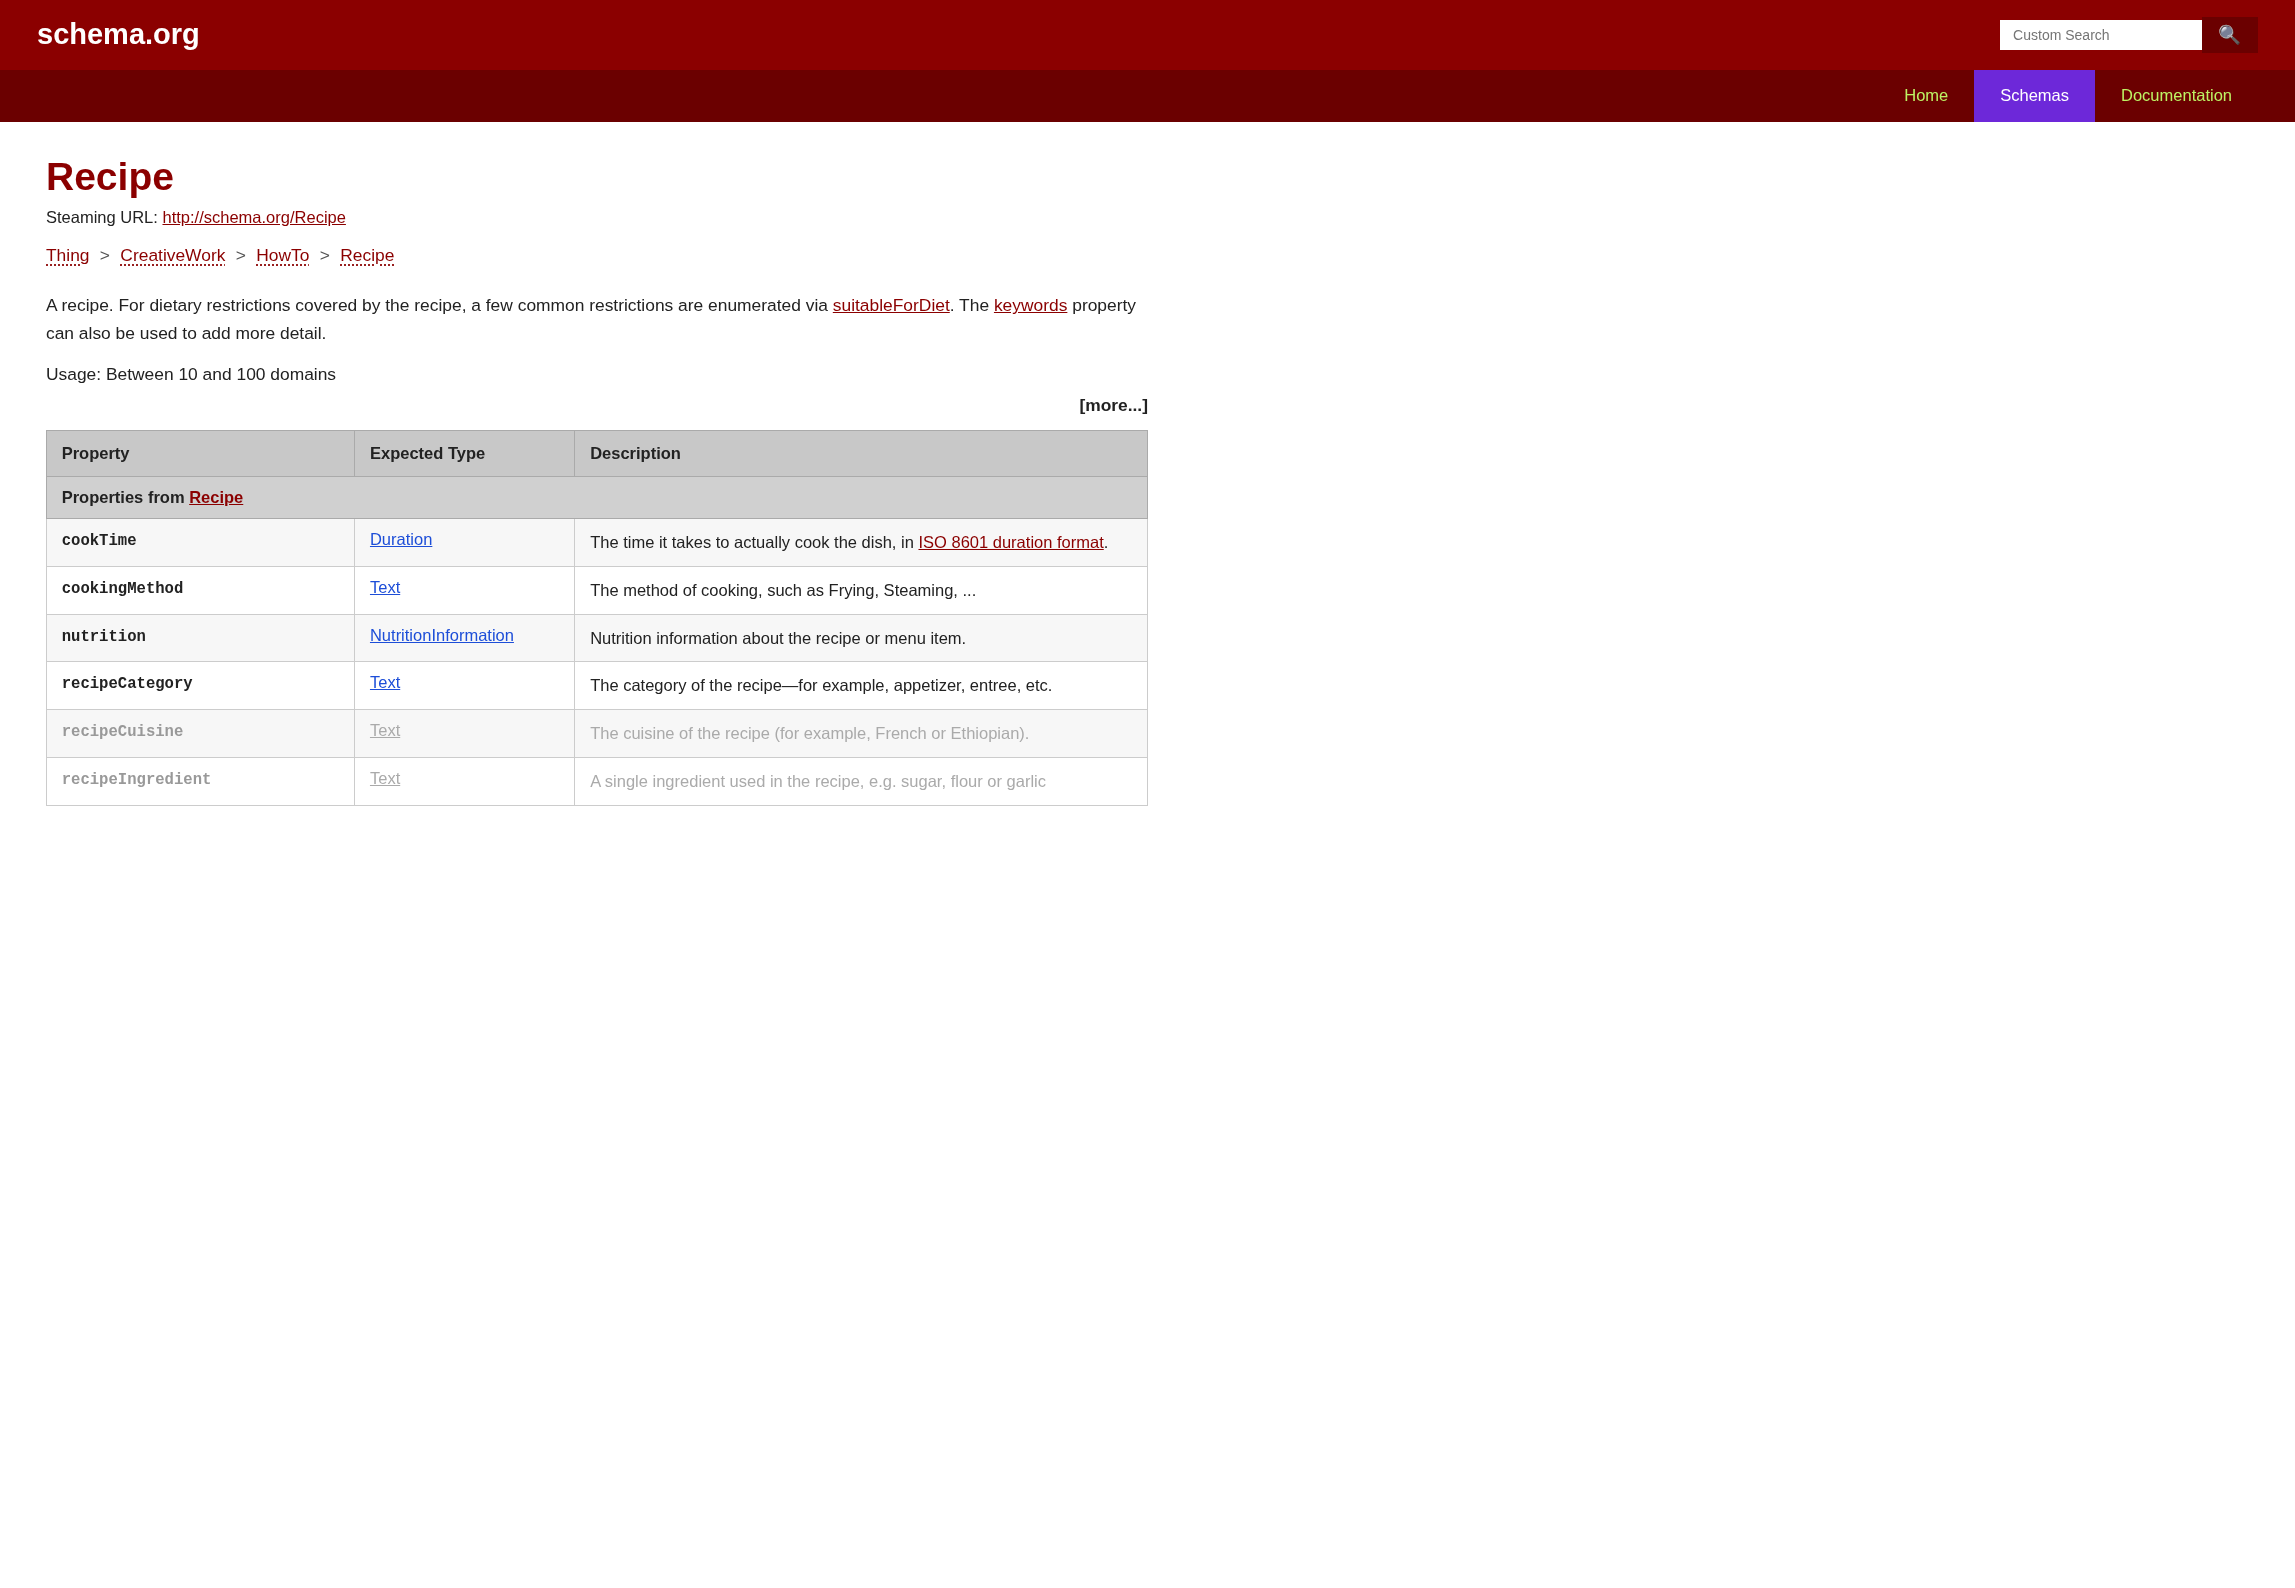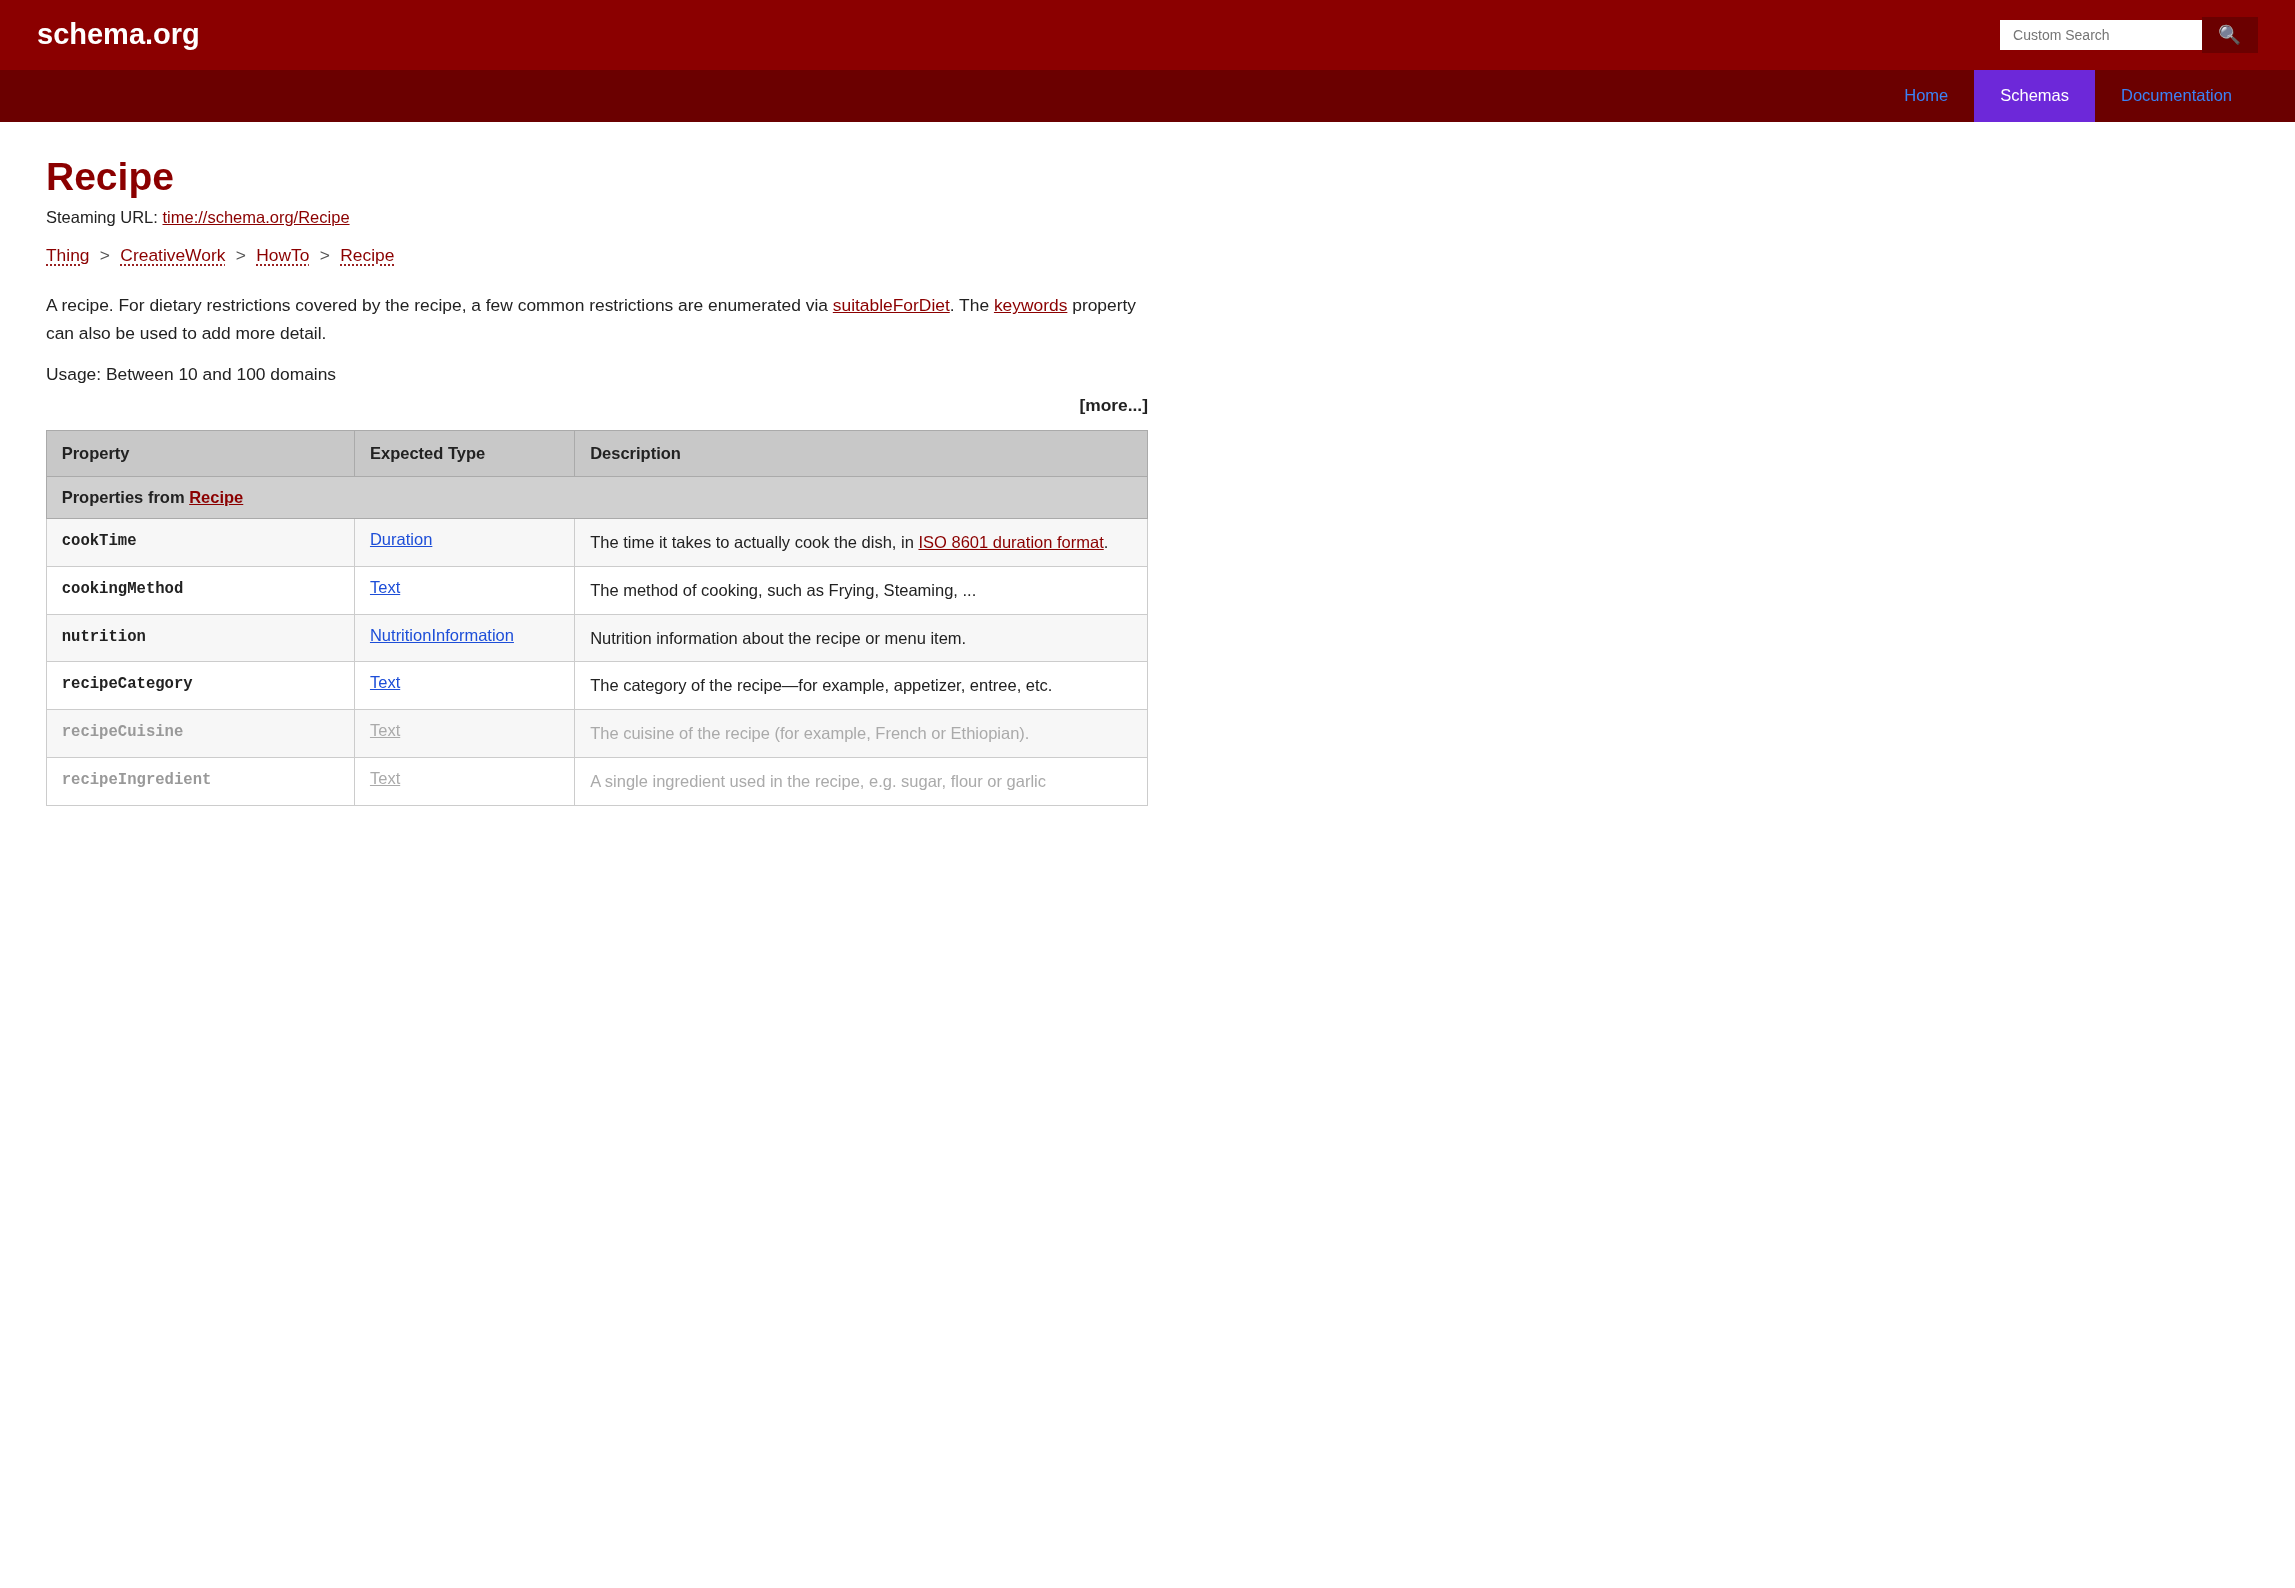--- a/index.html
+++ b/index.html
@@ -43,21 +43,21 @@
     }
 
     
     #nav-bar {
       background-color: #6b0000;
       display: flex;
       justify-content: flex-end;
       padding: 0 37px;
     }
     .nav-item {
-      color: #3b82f6;
+      color: #bef264;
       font-family: Arial, sans-serif;
       font-size: 16.5px;
       padding: 16.5px 26px;
       cursor: pointer;
       text-decoration: none;
       display: inline-block;
     }
     .nav-item.active {
       background-color: #6d28d9;
       color: #fff;
@@ -225,21 +225,21 @@
   <a class="nav-item active">Schemas</a>
   <a class="nav-item">Documentation</a>
 </nav>
 
 <div id="main-content">
 
   <h1 id="page-title">Recipe</h1>
 
   <div id="canonical-url-line">
     <span>Steaming URL:</span>
-    <a href="#">time://schema.org/Recipe</a>
+    <a href="#">http://schema.org/Recipe</a>
   </div>
 
   <div id="breadcrumb">
     <a href="#">Thing</a>
     <span> &gt; </span>
     <a href="#">CreativeWork</a>
     <span> &gt; </span>
     <a href="#">HowTo</a>
     <span> &gt; </span>
     <a href="#">Recipe</a>

